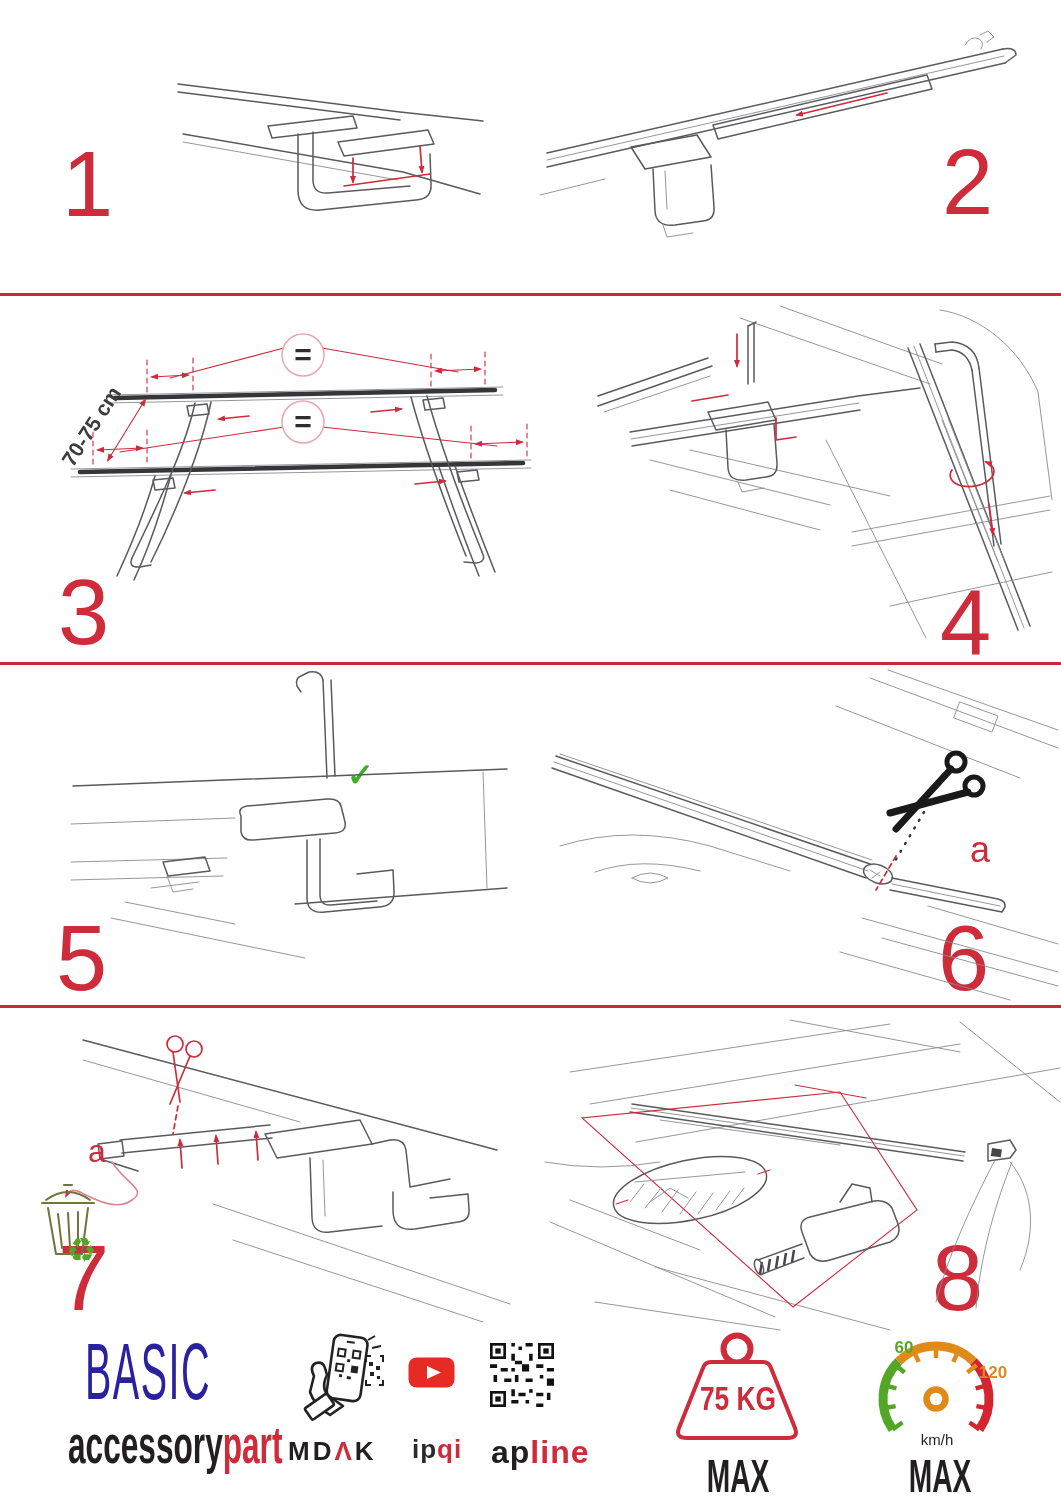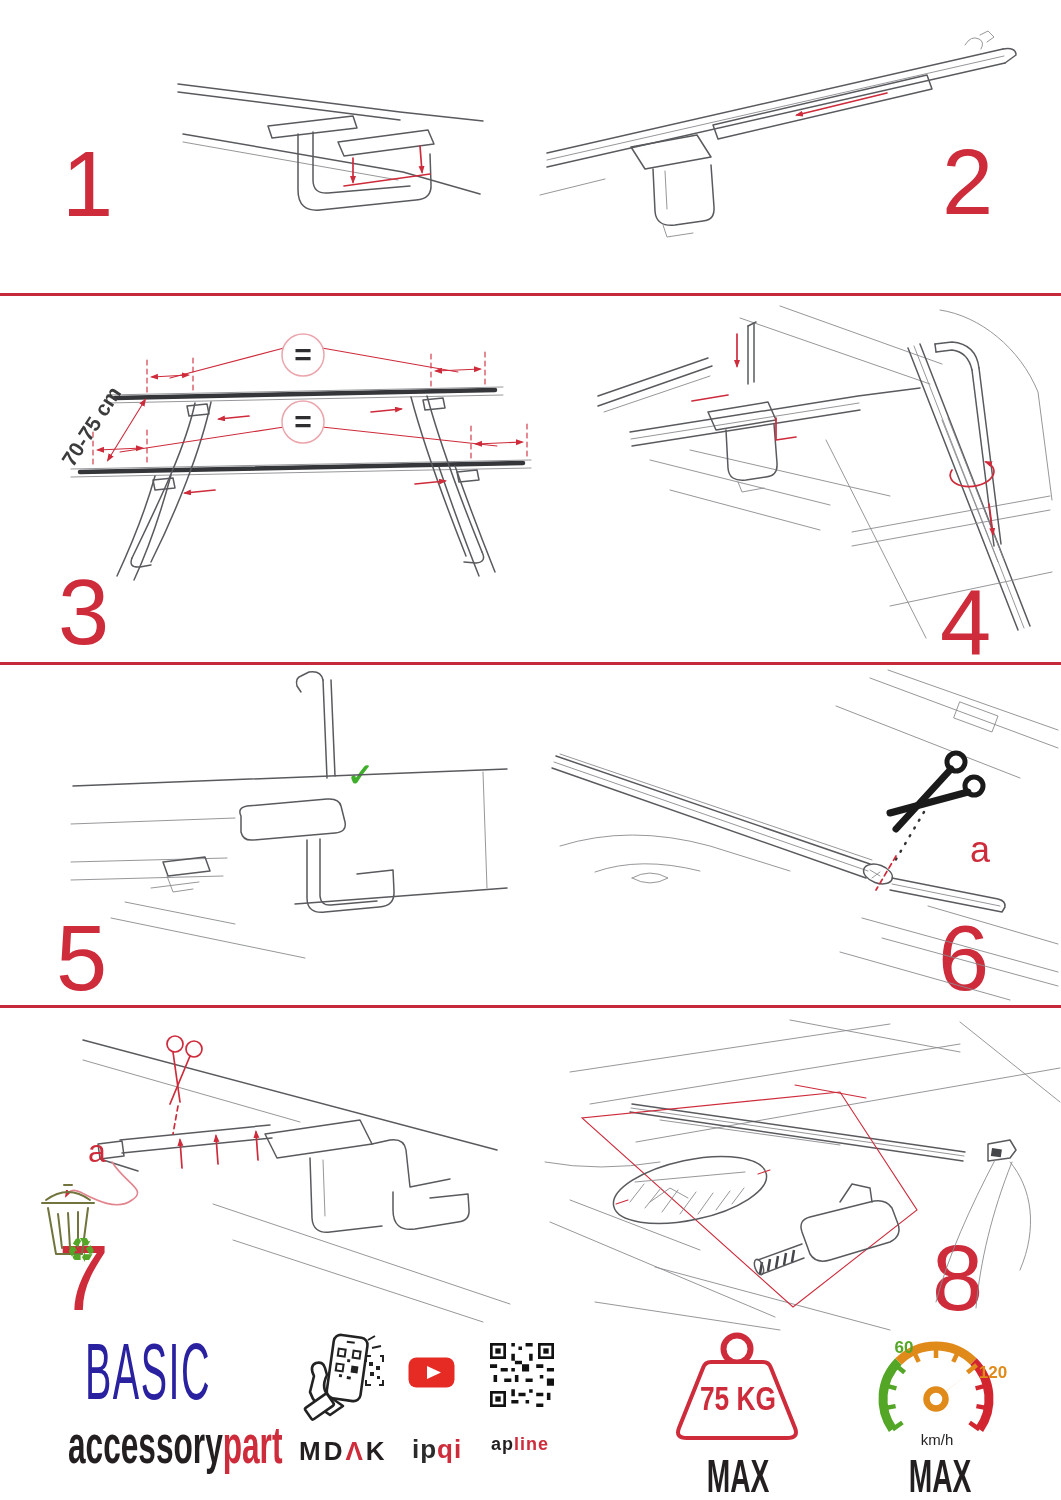--- a/index.html
+++ b/index.html
@@ -18,25 +18,25 @@
   .rdl{fill:none;stroke:#e2848d;stroke-width:1.6;stroke-linecap:round;}
   .dsh{stroke-dasharray:5 4;}
   .olv{fill:none;stroke:#71743c;stroke-width:2;stroke-linecap:round;stroke-linejoin:round;}
   .blk{stroke:#1a1a1a;stroke-linecap:round;fill:none;}
   svg text{font-family:"Liberation Sans",sans-serif;}
   
   .basic{position:absolute;left:85px;top:2px;font-size:79px;line-height:1;color:#2a21a0;
          letter-spacing:3px;transform:scaleX(0.5);transform-origin:0 0;white-space:nowrap;}
   .accpart{position:absolute;left:68px;top:90px;font-size:51px;line-height:1;font-weight:bold;
            transform:scaleX(0.62);transform-origin:0 0;white-space:nowrap;color:#231f20;}
-  .mdak{position:absolute;left:299px;top:106px;font-size:26px;font-weight:bold;letter-spacing:3px;
+  .mdak{position:absolute;left:288px;top:106px;font-size:26px;font-weight:bold;letter-spacing:3px;
         color:#231f20;white-space:nowrap;}
   .ipqi{position:absolute;left:412px;top:104px;font-size:26px;font-weight:bold;letter-spacing:1px;
         color:#2b2b2b;white-space:nowrap;text-align:center;}
-  .apline{position:absolute;left:491px;top:104px;font-size:18px;font-weight:bold;letter-spacing:1px;
+  .apline{position:absolute;left:491px;top:104px;font-size:32px;font-weight:bold;letter-spacing:1px;
         color:#231f20;white-space:nowrap;}
   .redtxt{color:#ce2b3b;}
   .maxtext{position:absolute;font-size:47px;font-weight:bold;color:#231f20;line-height:1;
            transform:scaleX(0.6);transform-origin:center top;text-align:center;}
 </style>
 </head>
 <body>
 
 <div class="page">
 

